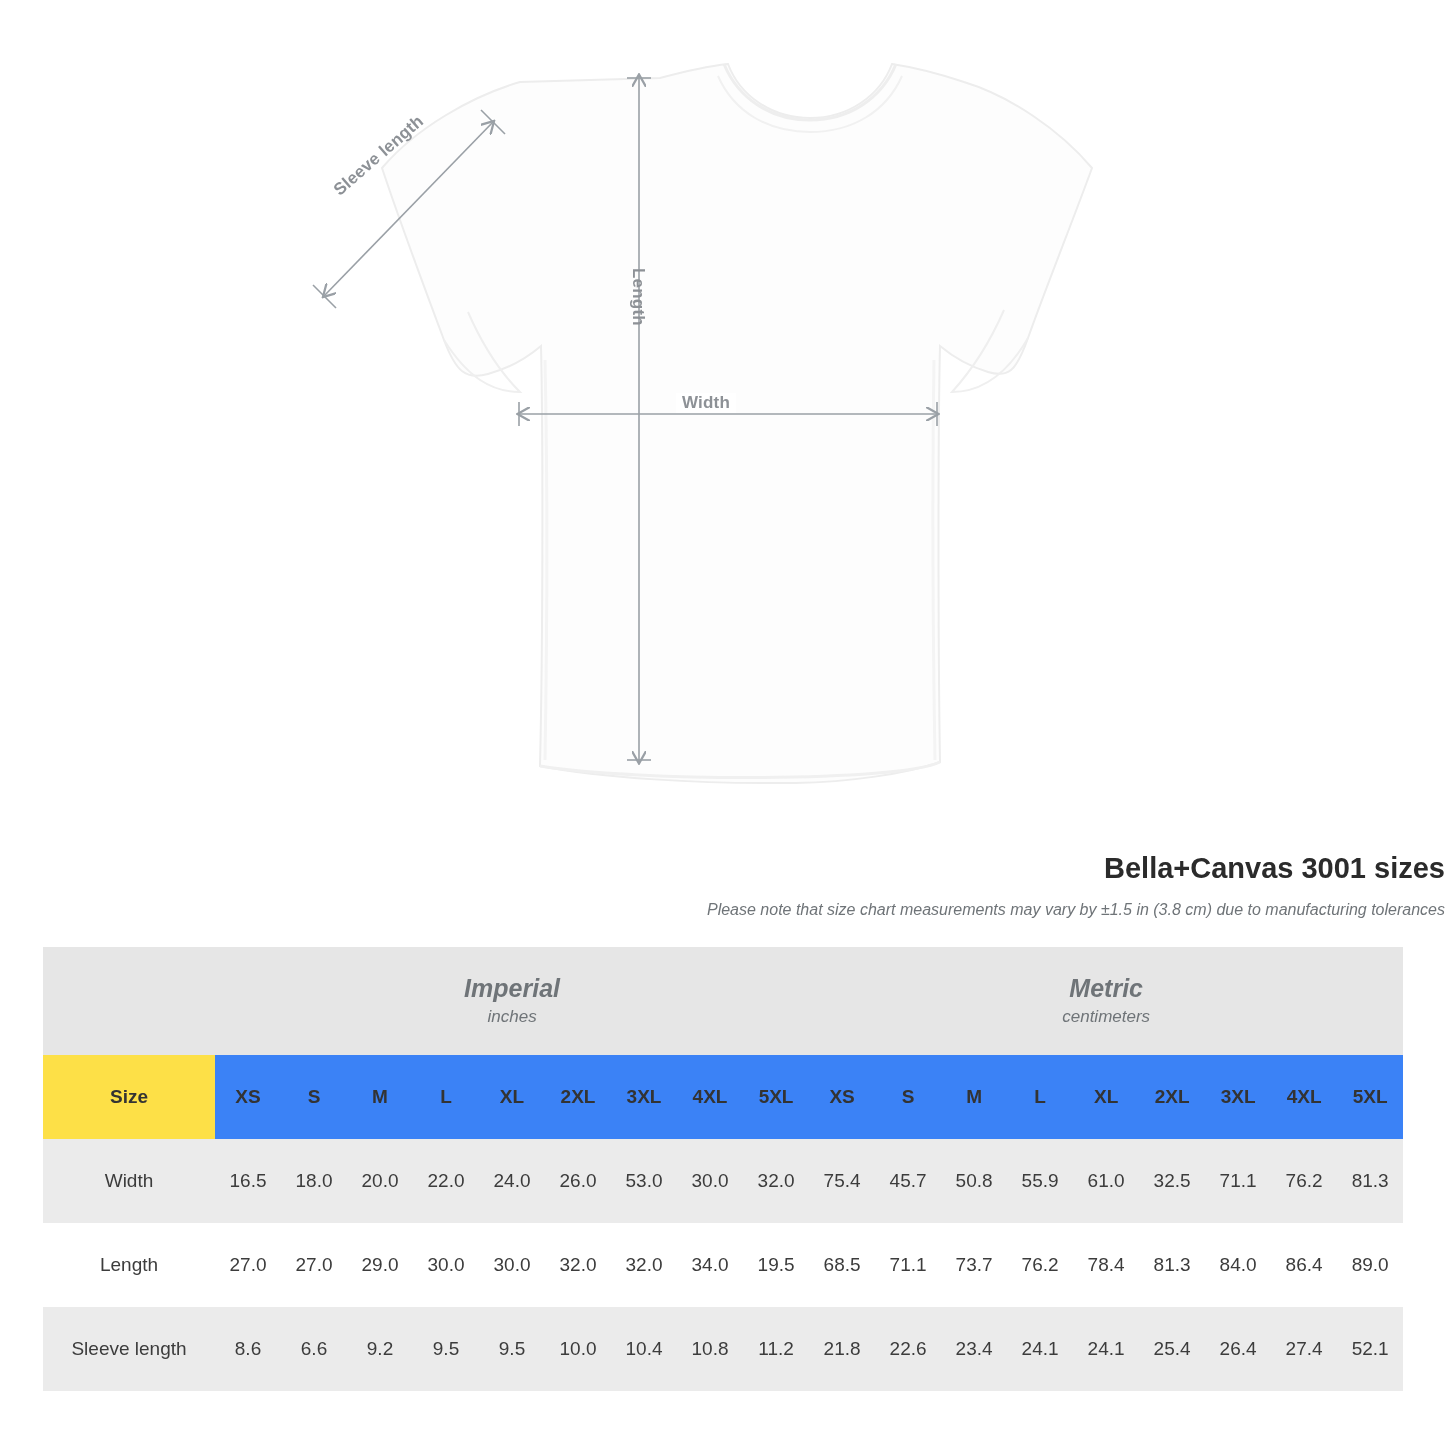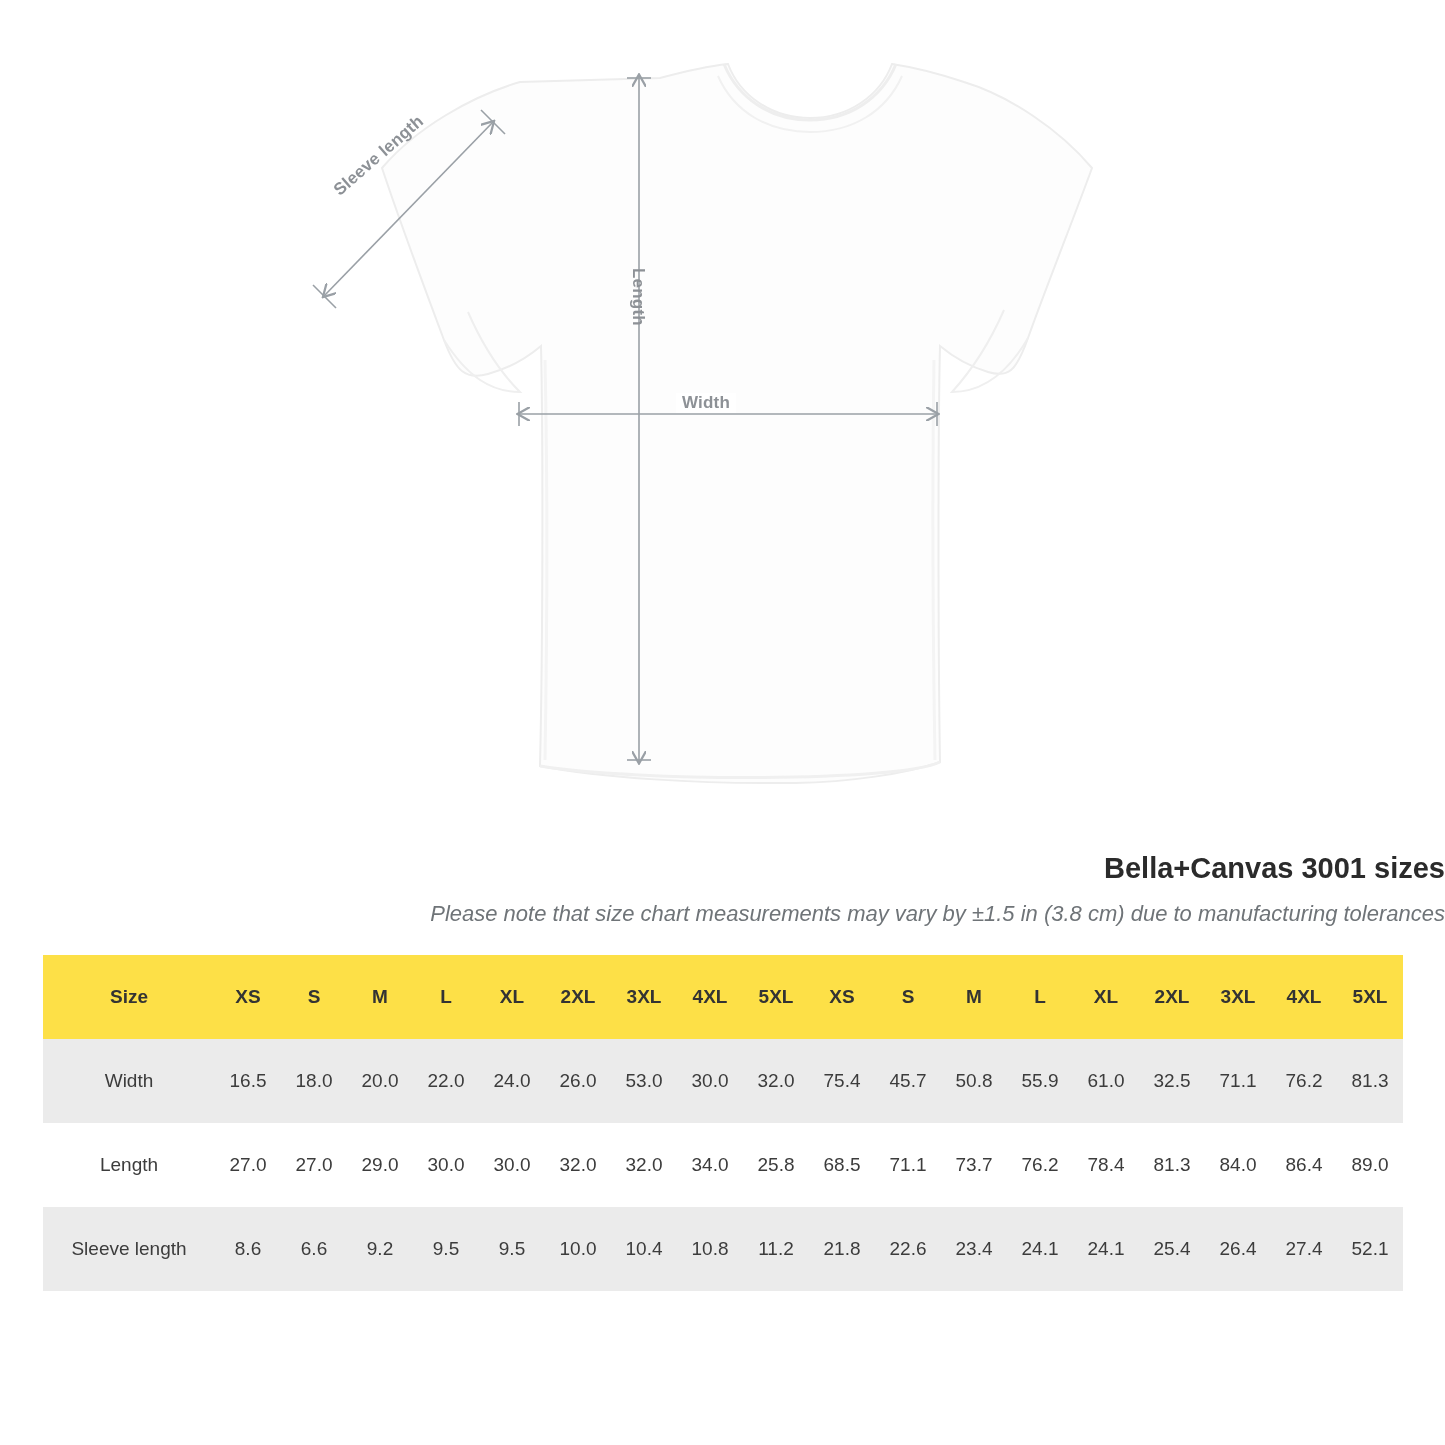--- a/index.html
+++ b/index.html
@@ -64,21 +64,21 @@
     text-align: right;
     margin-top: 22px;
   }
   .chart-title {
     font-size: 29px;
     font-weight: bold;
     color: #2b2b2b;
     margin: 0;
   }
   .chart-note {
-    font-size: 22px;
+    font-size: 16px;
     font-style: italic;
     color: #6f7478;
     margin: 16px 0 0 0;
   }
 
   
   .table-wrap {
     margin: 28px 43px 0 43px;
   }
   table.size-table {
@@ -107,21 +107,21 @@
     line-height: 1.25;
   }
   .unit-sub {
     font-size: 17px;
     font-style: italic;
     color: #6f7478;
     line-height: 1.5;
   }
   tr.head-row td {
     height: 84px;
-    background: #fde047;
+    background: #3b82f6;
     font-weight: bold;
     font-size: 19px;
     color: #333333;
   }
   tr.head-row td.rowlabel {
     background: #fde047;
   }
   tr.data-row td {
     height: 84px;
   }
@@ -225,20 +225,31 @@
           <col class="col-data">
           <col class="col-data">
           <col class="col-data">
           <col class="col-data">
           <col class="col-data">
           <col class="col-data">
           <col class="col-data">
       </colgroup>
 
       <tbody>
+          <tr class="unit-head">
+        <td></td>
+        <td colspan="9">
+          <div class="unit-name">Imperial</div>
+          <div class="unit-sub">inches</div>
+        </td>
+        <td colspan="9">
+          <div class="unit-name">Metric</div>
+          <div class="unit-sub">centimeters</div>
+        </td>
+      </tr>
 
       <tr class="head-row">
         <td class="rowlabel">Size</td>
         <td>XS</td>
         <td>S</td>
         <td>M</td>
         <td>L</td>
         <td>XL</td>
         <td>2XL</td>
         <td>3XL</td>
@@ -280,21 +291,21 @@
       <tr class="data-row row-plain">
         <td class="rowlabel">Length</td>
         <td>27.0</td>
         <td>27.0</td>
         <td>29.0</td>
         <td>30.0</td>
         <td>30.0</td>
         <td>32.0</td>
         <td>32.0</td>
         <td>34.0</td>
-        <td>25.8</td>
+        <td>19.5</td>
         <td>68.5</td>
         <td>71.1</td>
         <td>73.7</td>
         <td>76.2</td>
         <td>78.4</td>
         <td>81.3</td>
         <td>84.0</td>
         <td>86.4</td>
         <td>89.0</td>
       </tr>

